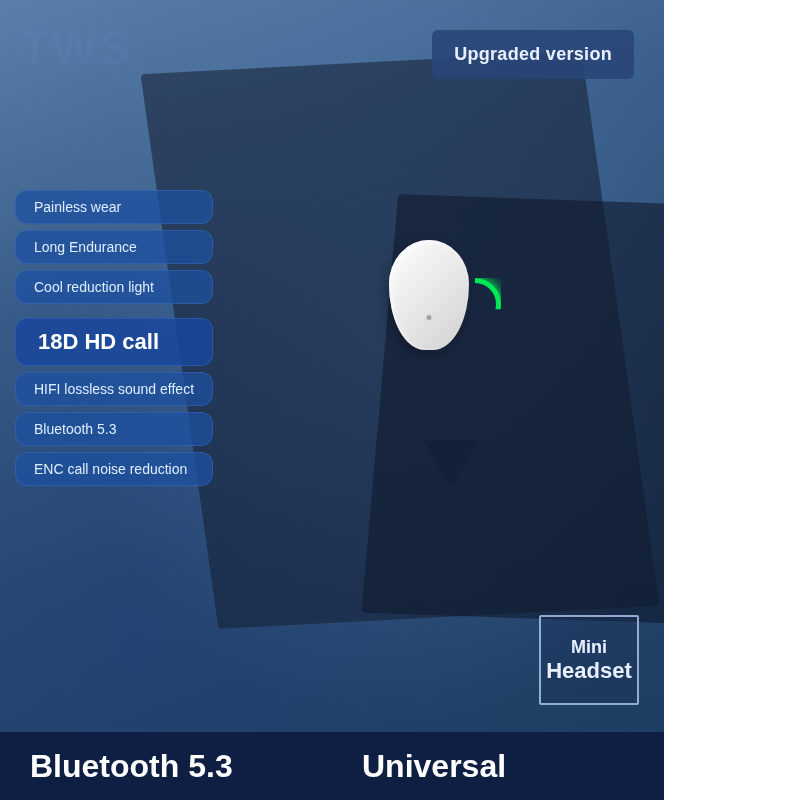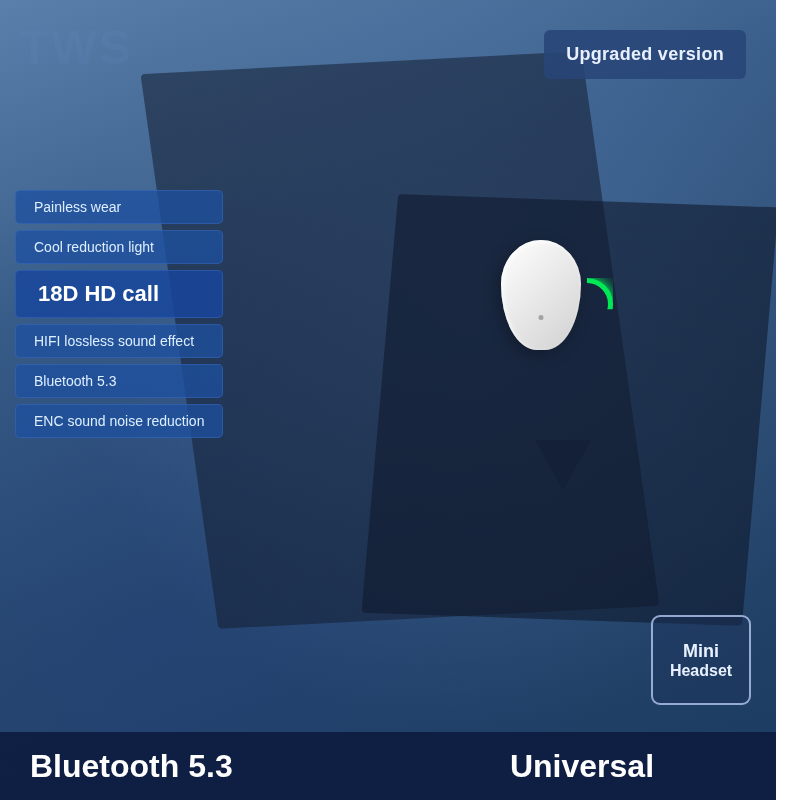--- a/index.html
+++ b/index.html
@@ -5,21 +5,21 @@
     * { margin: 0; padding: 0; box-sizing: border-box; }
 
     body {
       width: 800px;
       height: 800px;
       overflow: hidden;
       font-family: 'Arial', sans-serif;
     }
 
     .main-container {
-      width: 776px;
+      width: 664px;
       height: 800px;
       position: relative;
       background: linear-gradient(160deg, #5a7faa 0%, #3a5f8a 30%, #2a4a70 60%, #1a3a60 100%);
       overflow: hidden;
     }
 
     
     .bg-texture {
       position: absolute;
       inset: 0;
@@ -84,33 +84,34 @@
       left: 15px;
       display: flex;
       flex-direction: column;
       gap: 6px;
     }
 
     .feature-tag {
       background: rgba(30, 80, 160, 0.75);
       color: #ddeeff;
       padding: 8px 18px;
-      border-radius: 5px;
+      border-radius: 12px;
       font-size: 14px;
       font-weight: 500;
       white-space: nowrap;
       border: 1px solid rgba(80,130,220,0.3);
     }
 
     .feature-tag.large {
       font-size: 22px;
       font-weight: 700;
       padding: 10px 22px;
       color: #ffffff;
       background: rgba(25, 70, 155, 0.85);
+      margin-top: 8px;
     }
 
     
     .earphone-container {
       position: absolute;
       top: 240px;
       right: 170px;
       width: 120px;
       height: 160px;
     }
@@ -158,37 +159,37 @@
     }
 
     
     .mini-headset-box {
       position: absolute;
       bottom: 95px;
       right: 25px;
       width: 100px;
       height: 90px;
       border: 2px solid rgba(180, 200, 240, 0.8);
-      border-radius: 9px;
+      border-radius: 2px;
       display: flex;
       flex-direction: column;
       align-items: center;
       justify-content: center;
       background: rgba(30, 50, 90, 0.4);
     }
 
     .mini-headset-box .line1 {
       color: #e8f0ff;
       font-size: 18px;
       font-weight: 600;
     }
 
     .mini-headset-box .line2 {
       color: #e8f0ff;
-      font-size: 16px;
+      font-size: 22px;
       font-weight: 600;
     }
 
     
     .bottom-bar {
       position: absolute;
       bottom: 0;
       left: 0;
       right: 0;
       height: 68px;
@@ -204,21 +205,21 @@
       font-size: 32px;
       font-weight: 800;
       flex: 1;
     }
 
     .bottom-universal {
       color: #ffffff;
       font-size: 32px;
       font-weight: 700;
       flex: 1;
-      text-align: center;
+      text-align: left;
       padding-left: 60px;
     }
 
     
     .watermark {
       position: absolute;
       top: 20px;
       left: 20px;
       font-size: 48px;
       font-weight: 900;
@@ -235,25 +236,26 @@
   <div class="watermark">TWS</div>
 
   <div class="panel-left"></div>
   <div class="panel-right"></div>
   <div class="triangle"></div>
 
   <div class="upgraded-badge">Upgraded version</div>
 
   <div class="features-list">
     <div class="feature-tag">Painless wear</div>
+    <div class="feature-tag">Long Endurance</div>
     <div class="feature-tag">Cool reduction light</div>
     <div class="feature-tag large">18D HD call</div>
     <div class="feature-tag">HIFI lossless sound effect</div>
     <div class="feature-tag">Bluetooth 5.3</div>
-    <div class="feature-tag">ENC sound noise reduction</div>
+    <div class="feature-tag">ENC call noise reduction</div>
   </div>
 
   <div class="earphone-container">
     <div class="earphone-body">
       <div class="earphone-shape">
         <div class="earphone-dot"></div>
       </div>
       <div class="breathing-light"></div>
     </div>
   </div>

